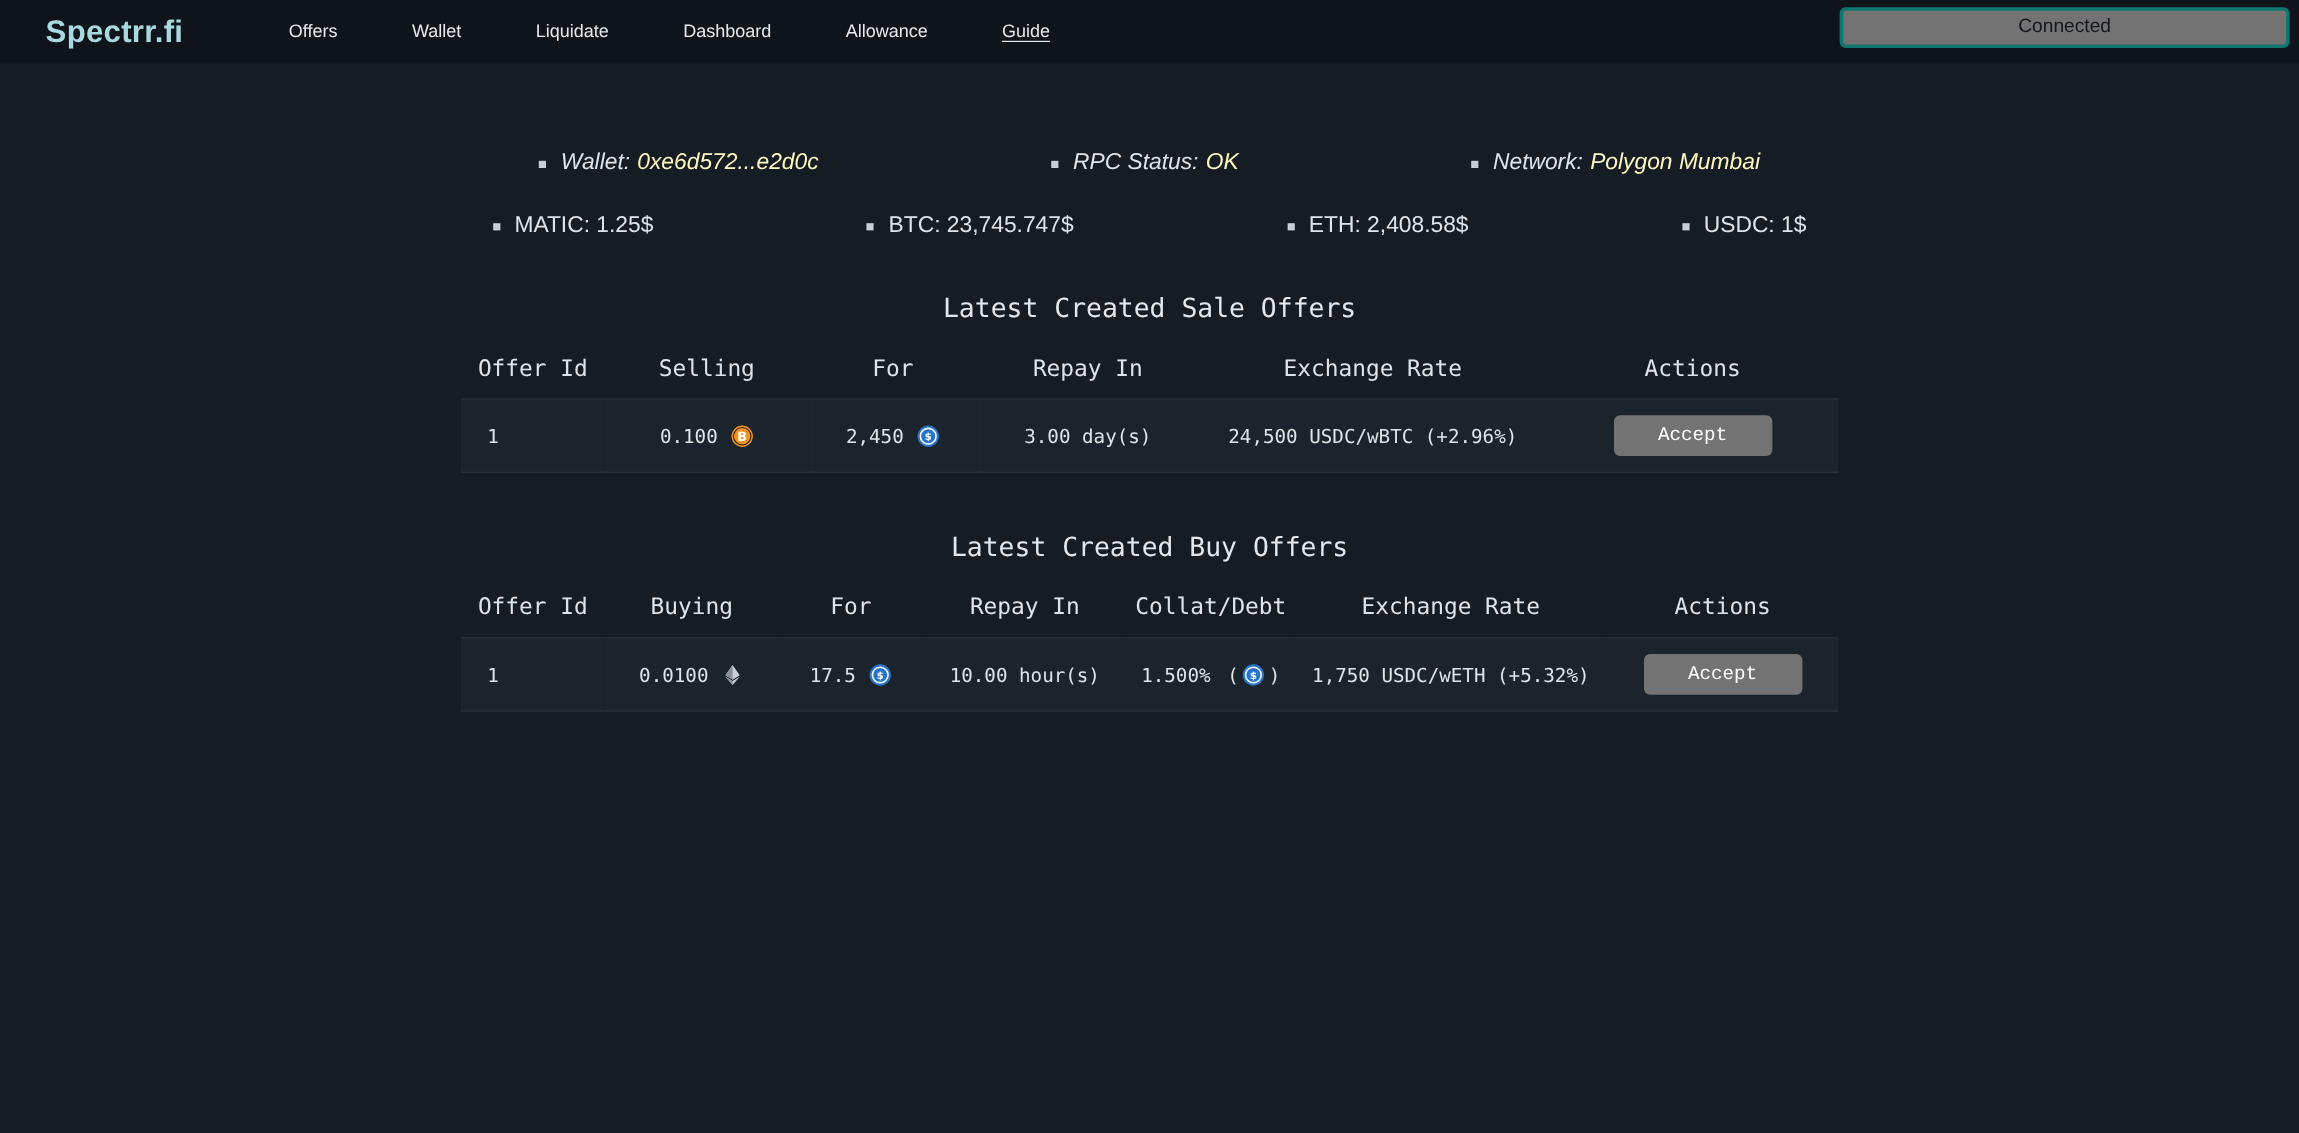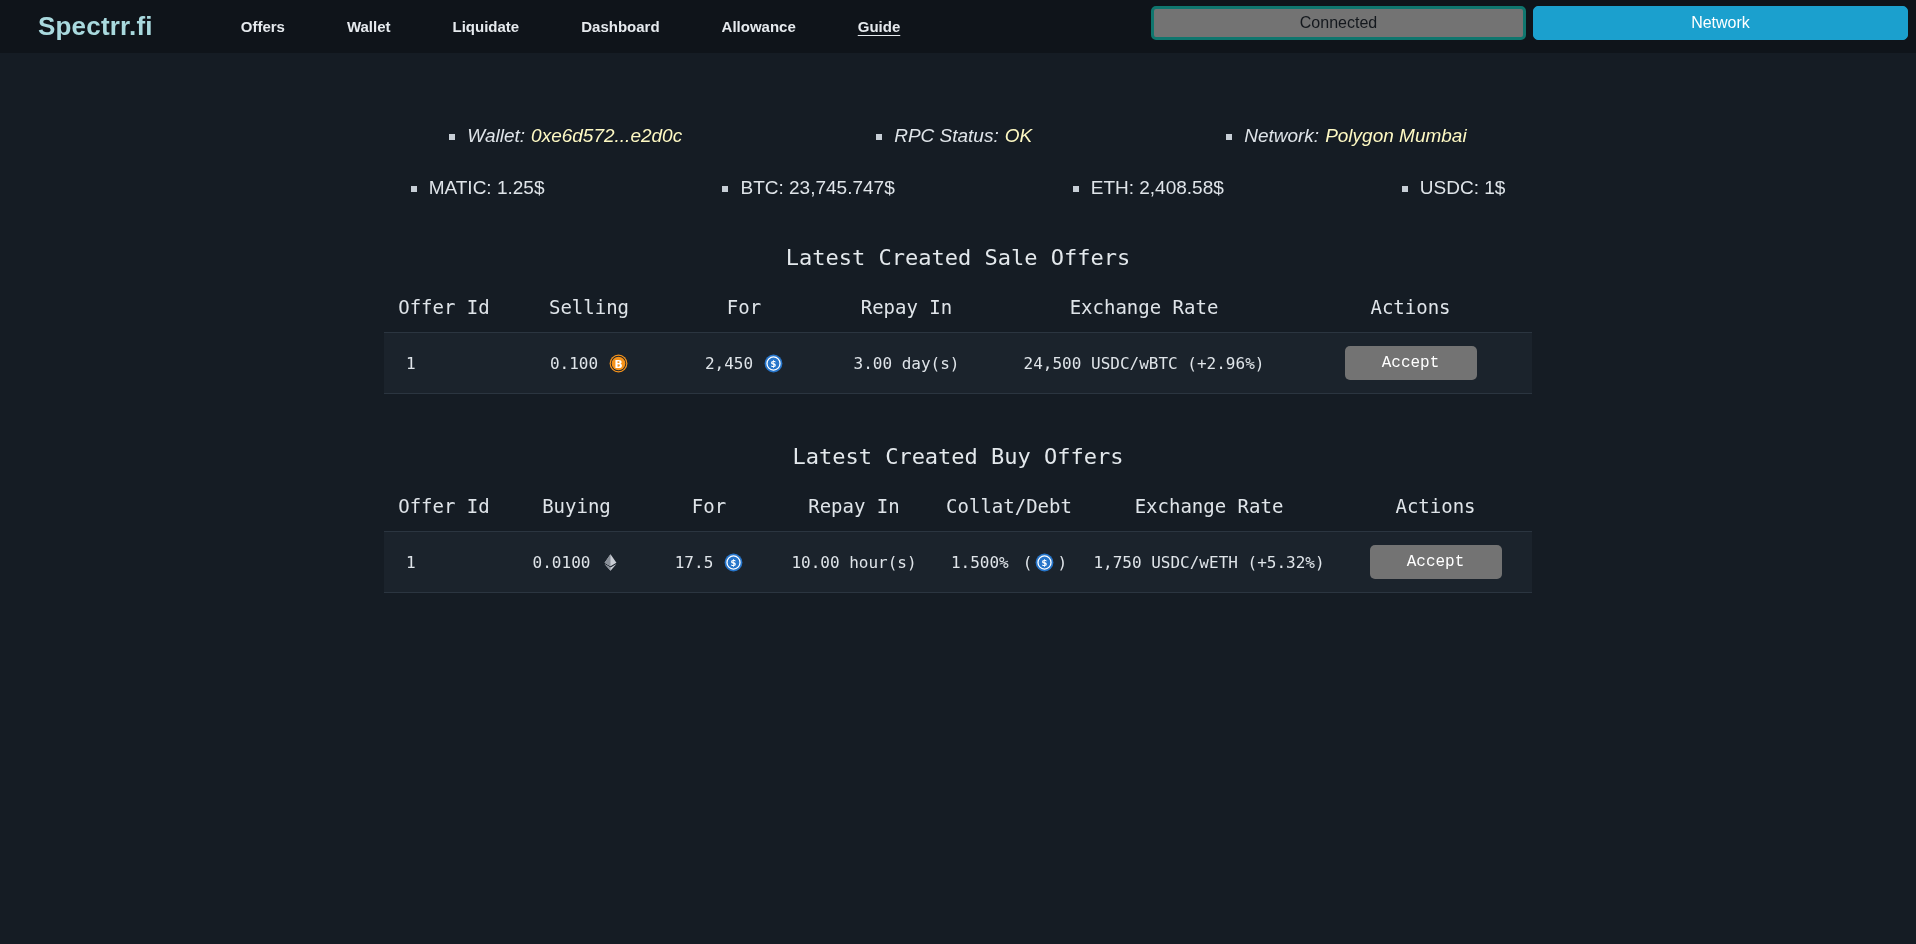--- a/index.html
+++ b/index.html
@@ -26,21 +26,20 @@
     color: #a9d9de;
     letter-spacing: 0.2px;
     margin-left: 38px;
     margin-right: 78px;
     white-space: nowrap;
   }
   .nav-links {
     display: flex;
     align-items: center;
     gap: 0px;
-    font-weight: bold;
   }
   .nav-link {
     color: #e6eaee;
     font-size: 15px;
     text-decoration: none;
     padding: 4px 10px;
     margin: 0 42px 0 0;
     white-space: nowrap;
     cursor: pointer;
   }
@@ -193,21 +192,20 @@
   <div class="nav-links">
     <a class="nav-link">Offers</a>
     <a class="nav-link">Wallet</a>
     <a class="nav-link">Liquidate</a>
     <a class="nav-link">Dashboard</a>
     <a class="nav-link">Allowance</a>
     <a class="nav-link active">Guide</a>
   </div>
   <div class="nav-right">
     <button class="btn-connected">Connected</button>
-    <button class="btn-network">Network</button>
   </div>
 </div>
 
 <div class="status-wrap">
   <div class="status-row row1">
     <div class="status-item">
       <span class="bullet"></span>
       <span>Wallet:</span>
       <span class="val-green">0xe6d572...e2d0c</span>
     </div>

